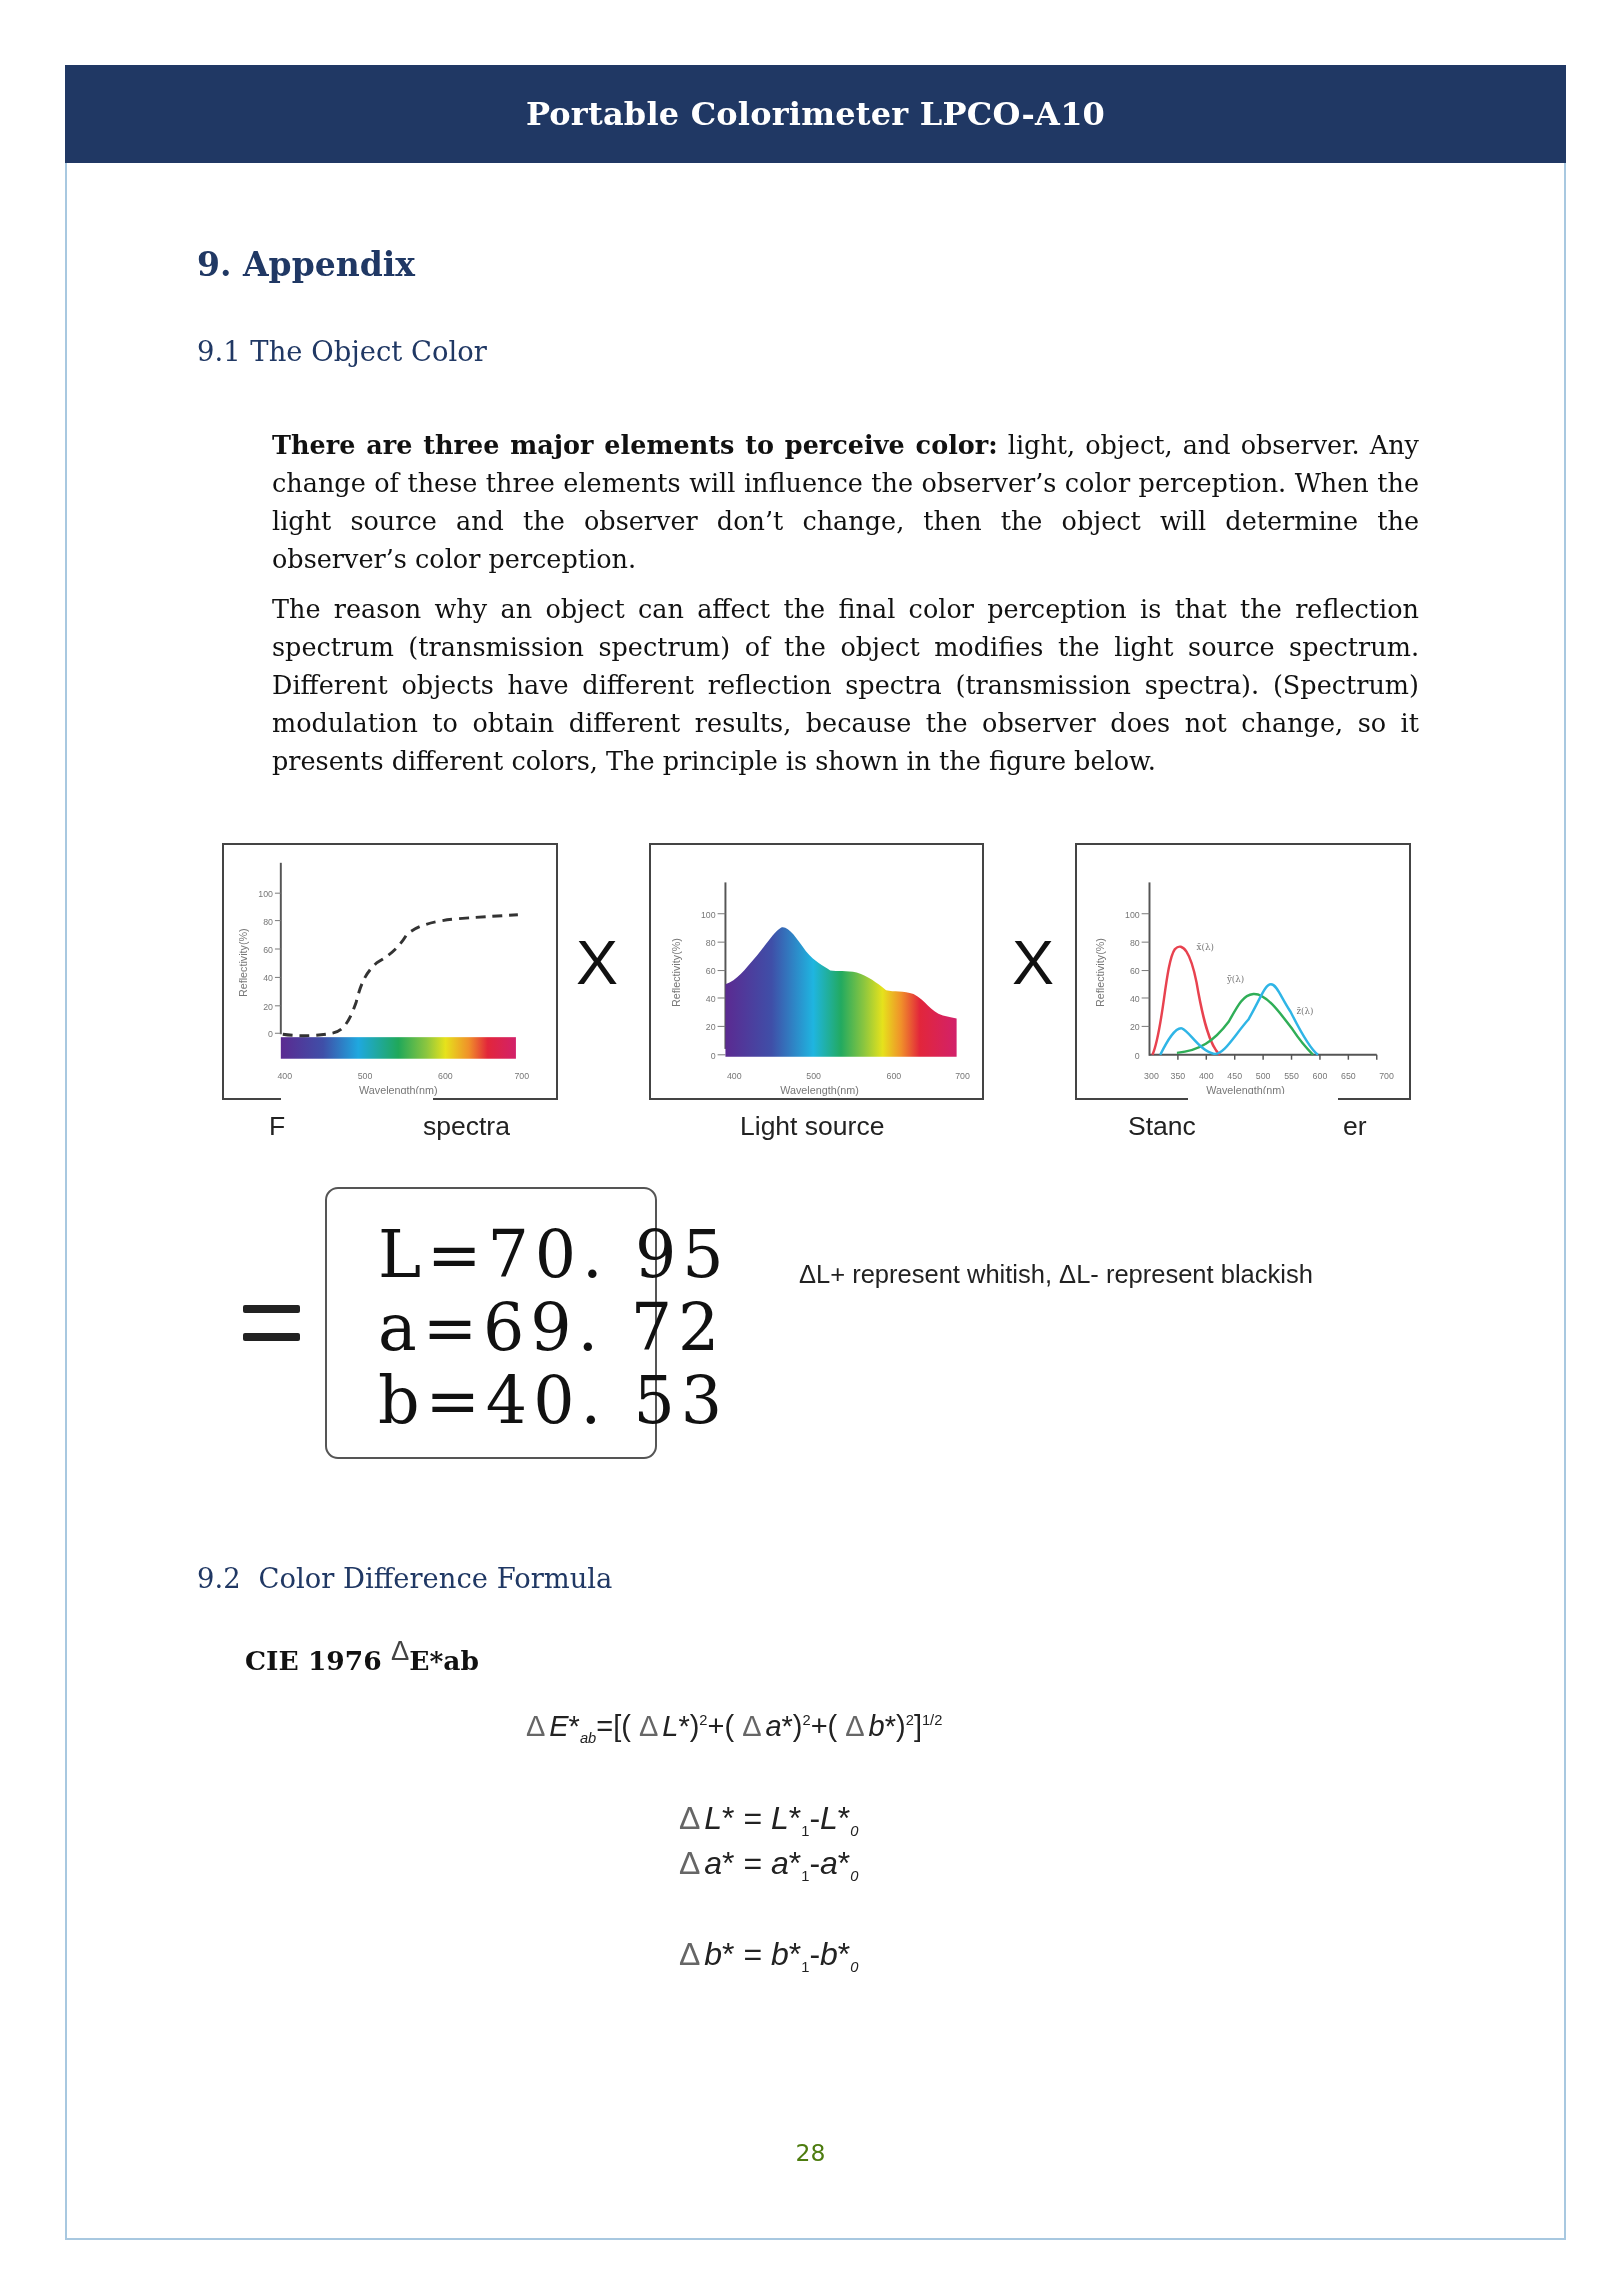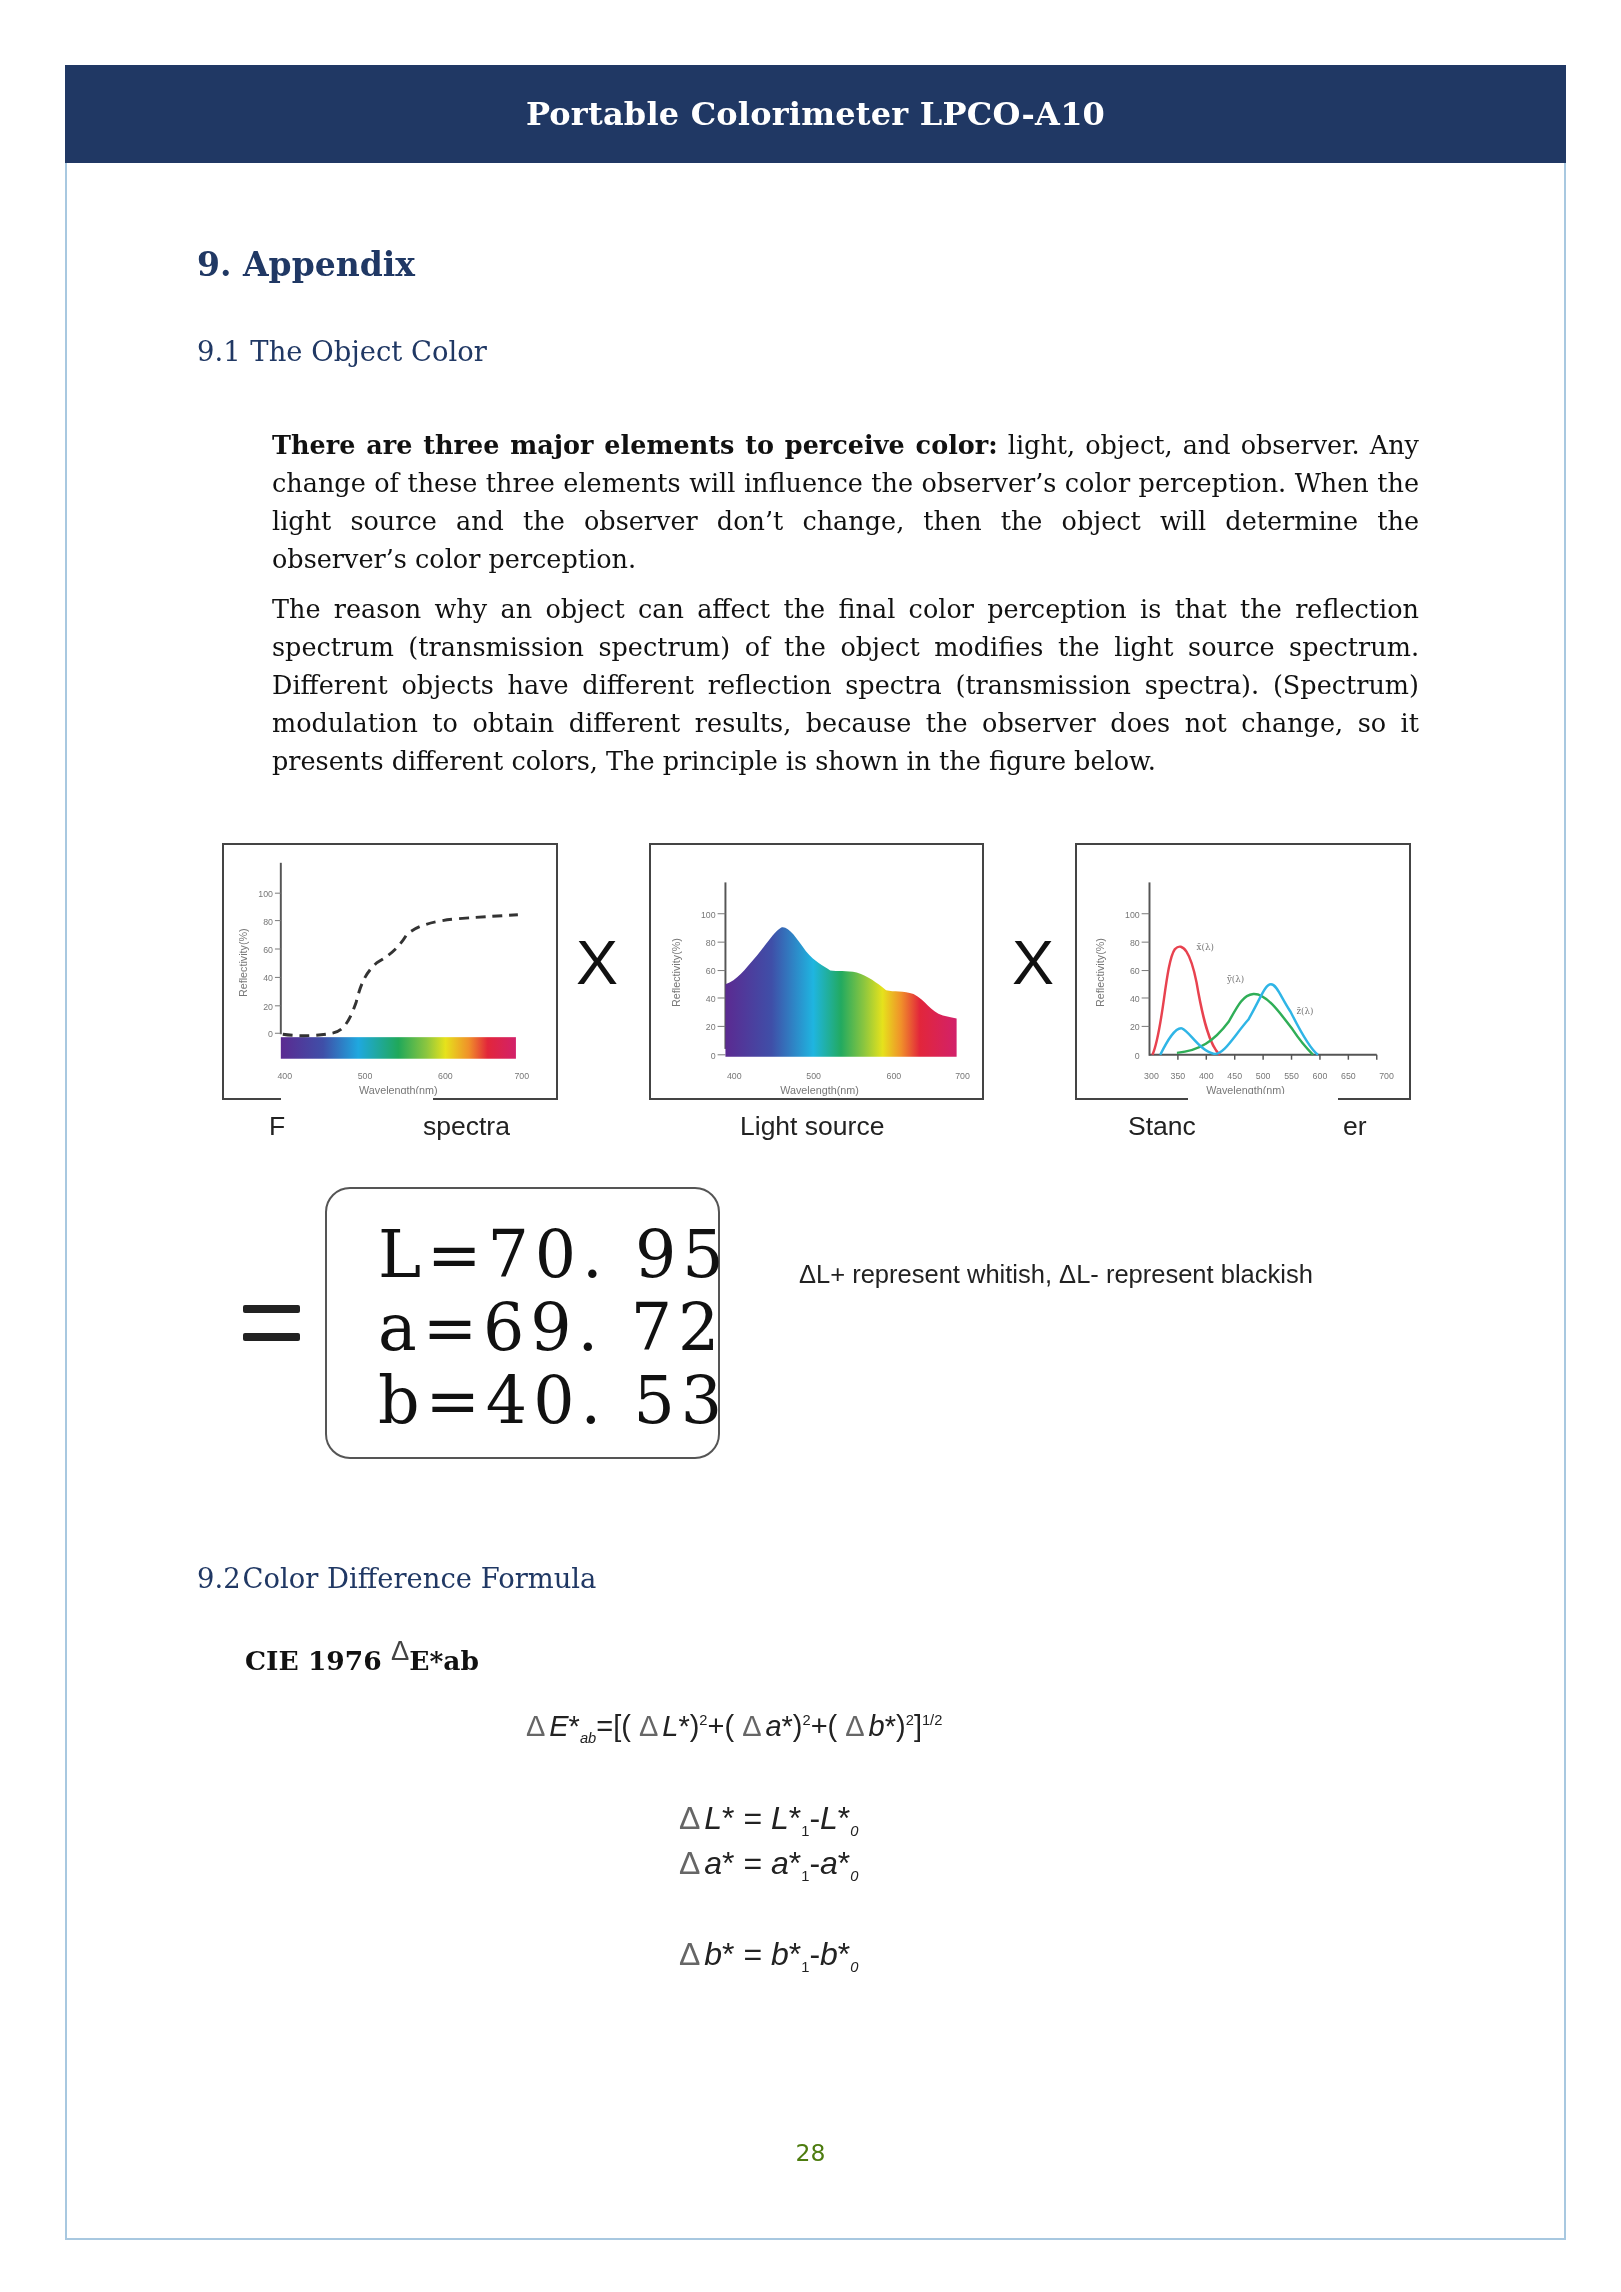--- a/index.html
+++ b/index.html
@@ -21,21 +21,21 @@
     position: absolute; left: 197px; top: 245px;
     font-family: "DejaVu Serif", serif; font-weight: bold; font-size: 33px; color: #203864;
   }
   .h2 {
     position: absolute; left: 197px; font-family: "DejaVu Serif", serif;
     font-weight: normal; font-size: 27.4px; color: #203864;
   }
   .h2.s1 { top: 336px; }
   .h2.s2 { top: 1563px; }
   .h2 .num { margin-right: 9.8px; }
-  .h2.s2 .num { margin-right: 2px; }
+  .h2.s2 .num { margin-right: 18px; }
 
   .body-text {
     position: absolute; left: 260px; top: 414px; width: 1171px;
     font-family: "DejaVu Serif", serif; font-size: 25.5px; line-height: 38px;
     text-align: justify; color: #111;
   }
   .body-text p { margin: 12px; }
   .body-text b { font-weight: bold; }
 
   
@@ -69,22 +69,22 @@
   .equals-sign {
     position: absolute; left: 243px; top: 1305px; width: 59px; height: 35px;
   }
   .equals-sign span {
     position: absolute; left: 0; width: 57px; height: 7.8px; background: #222; border-radius: 2px;
   }
   .equals-sign span:first-child { top: 0; }
   .equals-sign span:last-child { top: 28px; }
 
   .lab-box {
-    position: absolute; left: 325px; top: 1187px; width: 395px; height: 272px;
-    border: 2.9px solid #555; border-radius: 25px; background: #fff;
+    position: absolute; left: 325px; top: 1187px; width: 332px; height: 272px;
+    border: 2.9px solid #555; border-radius: 13px; background: #fff;
     padding-top: 29px; padding-left: 51px;
   }
   .lab-line {
     font-family: "DejaVu Serif", serif; font-size: 65px; line-height: 73px; color: #111;
     letter-spacing: 5.9px; white-space: nowrap;
   }
 
   .legend-notes {
     position: absolute; left: 799px; top: 1257px; font-family: "Liberation Sans", sans-serif;
     font-size: 25.5px; color: #222;

